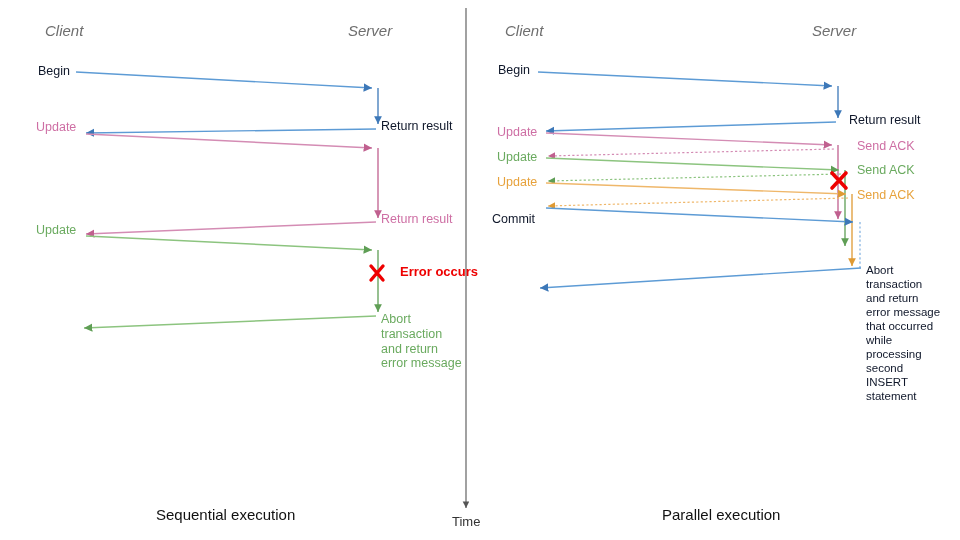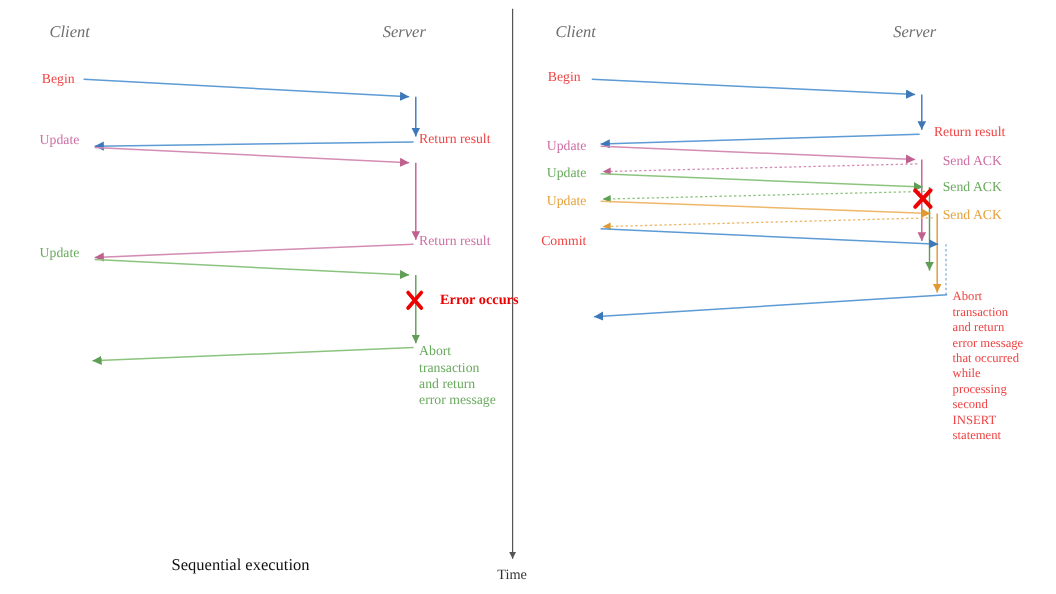--- a/index.html
+++ b/index.html
@@ -1,26 +1,26 @@
 <!DOCTYPE html>
 <html><head>
 <meta charset="utf-8">
 <style>
   html,body{margin:0;padding:0;background:#ffffff;}
   body{width:960px;height:540px;overflow:hidden;
        font-family:"Liberation Sans","DejaVu Sans",sans-serif;}
-  #stage{position:relative;width:960px;height:523px;font-family:Liberation Serif, serif;}
+  #stage{position:relative;width:960px;height:523px;}
   svg.layer{position:absolute;left:0;top:0;width:960px;height:540px;}
   .lbl{position:absolute;white-space:pre;line-height:1.18;}
   .hdr{font-style:italic;color:#6e6e6e;font-size:15px;}
   .cap{color:#111111;font-size:15px;}
   .timelbl{color:#333333;font-size:13px;}
   .s11{font-size:11.5px;}
   .s12{font-size:12.5px;}
-  .blue{color:#ef4444;}
+  .blue{color:#0f172a;}
   .pink{color:#ce6fa4;}
   .green{color:#6aaa5f;}
   .orange{color:#e7a23c;}
   .red{color:#ee0000;font-weight:bold;font-size:17px;margin-left:16px;}
 </style>
 </head>
 <body>
 
 <div id="stage">
 
@@ -171,16 +171,17 @@
 transaction
 and return
 error message
 that occurred
 while
 processing
 second
 INSERT
 statement</div>
 
+  <div class="lbl cap" style="left:662px;top:506px;">Parallel execution</div>
 
   <div class="lbl timelbl" style="left:452px;top:514px;">Time</div>
 
 </div>
 
 </body></html>

